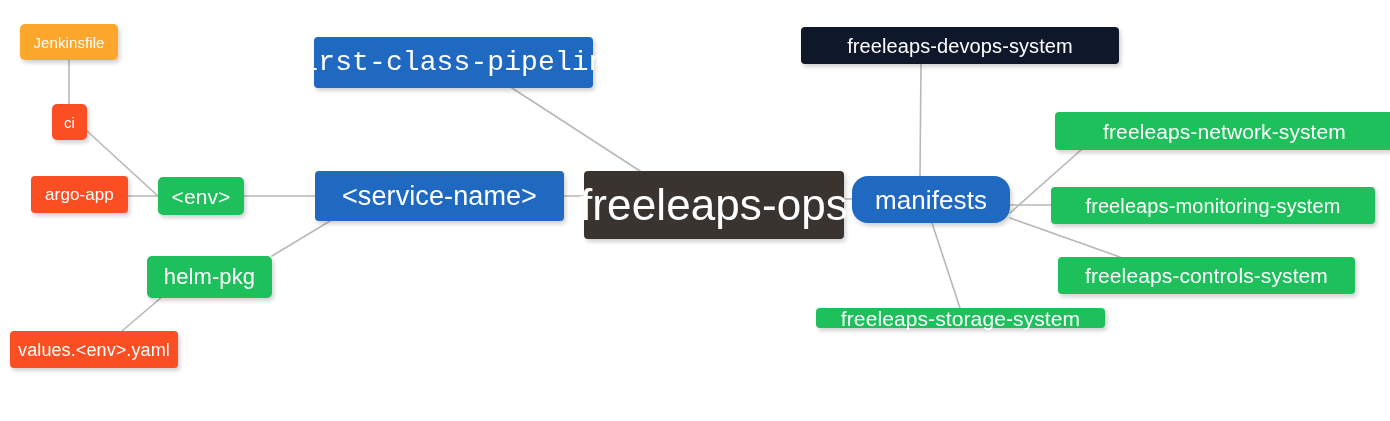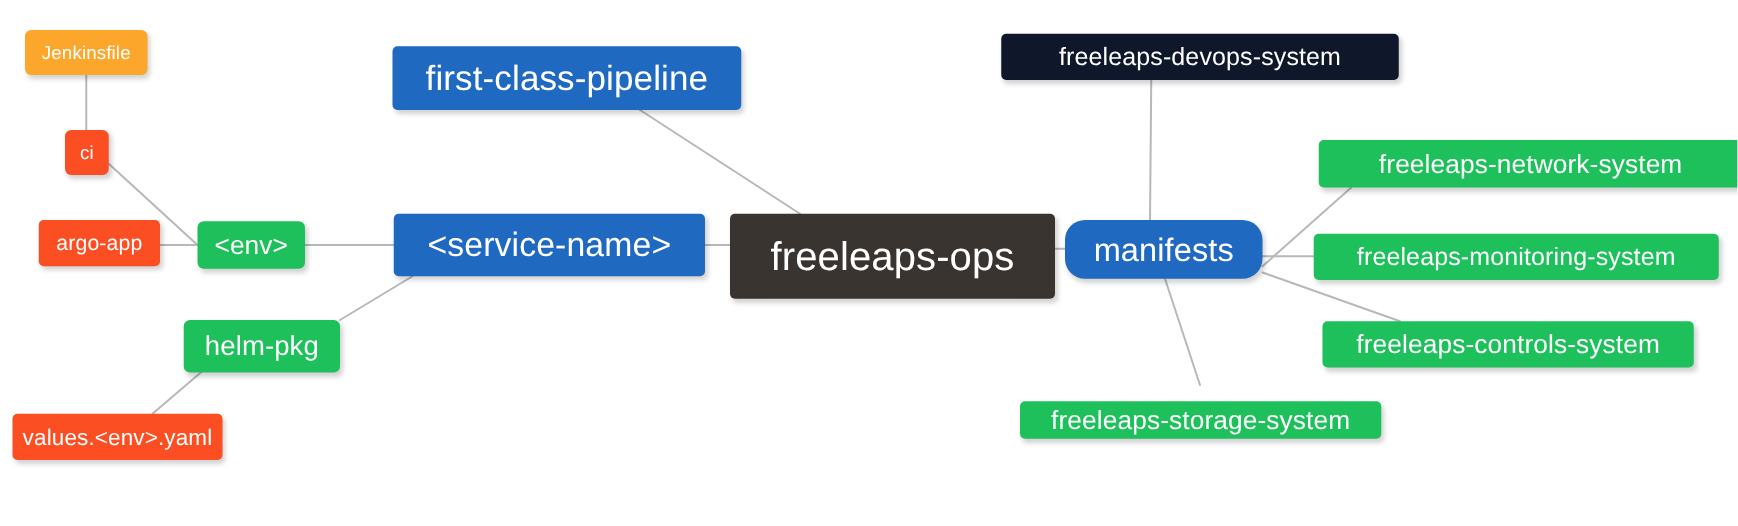--- a/index.html
+++ b/index.html
@@ -76,41 +76,41 @@
       </div>
       <div class="node" style="left: 158px; top: 177px; width: 86px; height: 38px; background: rgb(30, 192, 92); border-radius: 5px; font-size: 21px;">
         <span class="node-label">&lt;env&gt;</span>
       </div>
       <div class="node" style="left: 147px; top: 256px; width: 125px; height: 42px; background: rgb(30, 192, 92); border-radius: 5px; font-size: 22px; text-align: center;">
         <span class="node-label">helm-pkg</span>
       </div>
       <div class="node" style="left: 10px; top: 331px; width: 168px; height: 37px; background: rgb(252, 78, 35); border-radius: 4px; font-size: 18px;">
         <span class="node-label">values.&lt;env&gt;.yaml</span>
       </div>
-      <div class="node" style="left: 314px; top: 37px; width: 279px; height: 51px; background: rgb(32, 105, 192); border-radius: 4px; font-size: 28px;">
+      <div class="node" style="left: 314px; top: 37px; width: 279px; height: 51px; background: rgb(32, 105, 192); border-radius: 4px; font-size: 28px; font-family: Liberation Mono, monospace;">
         <span class="node-label">first-class-pipeline</span>
       </div>
       <div class="node" style="left: 315px; top: 171px; width: 249px; height: 50px; background: rgb(32, 105, 192); border-radius: 4px; font-size: 27px;">
         <span class="node-label">&lt;service-name&gt;</span>
       </div>
-      <div class="node" style="left: 584px; top: 171px; width: 260px; height: 68px; background: rgb(58, 52, 48); border-radius: 4px; font-size: 32px;">
+      <div class="node" style="left: 584px; top: 171px; width: 260px; height: 68px; background: rgb(58, 52, 48); border-radius: 4px; font-size: 44px;">
         <span class="node-label">freeleaps-ops</span>
       </div>
       <div class="node" style="left: 852px; top: 176px; width: 158px; height: 47px; background: rgb(32, 105, 192); border-radius: 16px; font-size: 26px;">
         <span class="node-label">manifests</span>
       </div>
       <div class="node" style="left: 801px; top: 27px; width: 318px; height: 37px; background: #0f172a; border-radius: 4px; font-size: 20px;">
         <span class="node-label">freeleaps-devops-system</span>
       </div>
       <div class="node" style="left: 1055px; top: 112px; width: 339px; height: 38px; background: rgb(30, 192, 92); border-radius: 4px; font-size: 21px;">
         <span class="node-label">freeleaps-network-system</span>
       </div>
       <div class="node" style="left: 1051px; top: 187px; width: 324px; height: 37px; background: rgb(30, 192, 92); border-radius: 4px; font-size: 20px;">
         <span class="node-label">freeleaps-monitoring-system</span>
       </div>
       <div class="node" style="left: 1058px; top: 257px; width: 297px; height: 37px; background: rgb(30, 192, 92); border-radius: 4px; font-size: 21px;">
         <span class="node-label">freeleaps-controls-system</span>
       </div>
-      <div class="node" style="left: 816px; top: 308px; width: 289px; height: 30px; background: rgb(30, 192, 92); border-radius: 4px; font-size: 21px; margin-top: 13px;">
+      <div class="node" style="left: 816px; top: 308px; width: 289px; height: 20px; background: rgb(30, 192, 92); border-radius: 4px; font-size: 21px;">
         <span class="node-label">freeleaps-storage-system</span>
       </div>
     </div>
 </div>
 
 </body></html>

